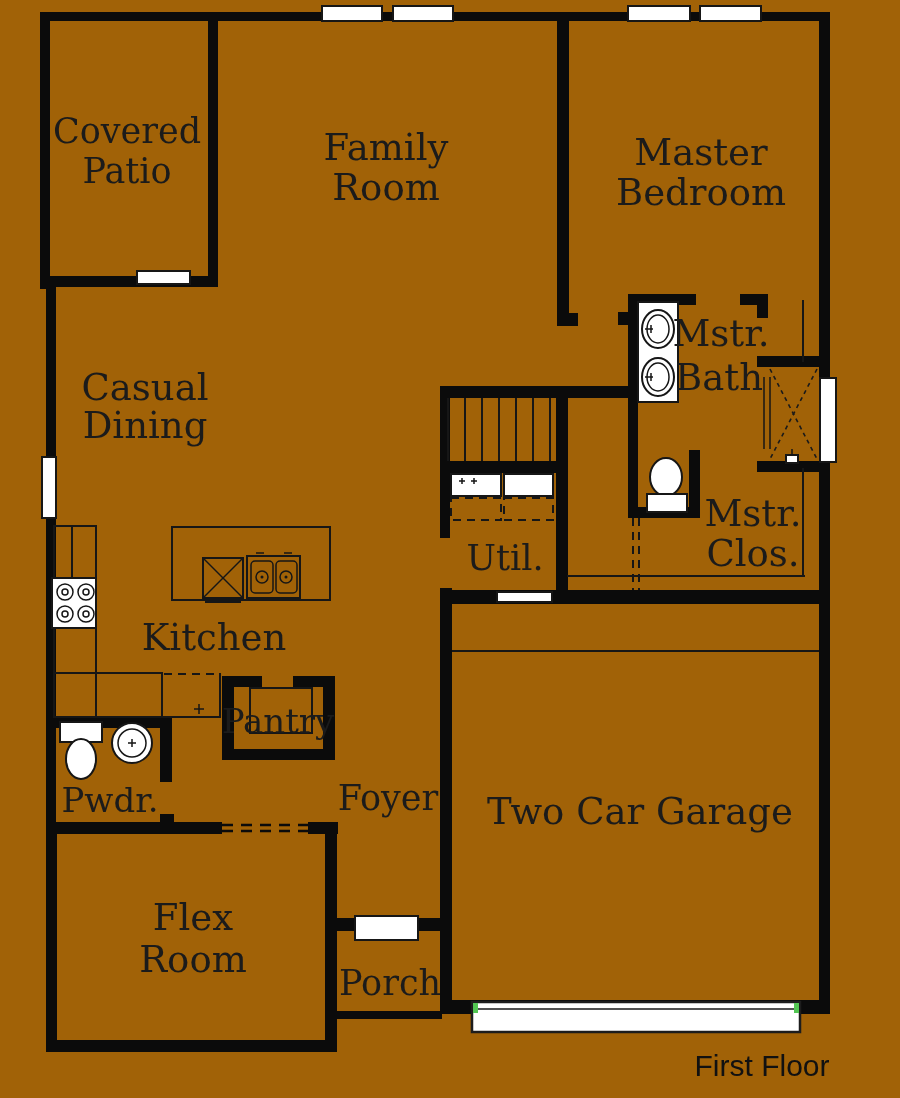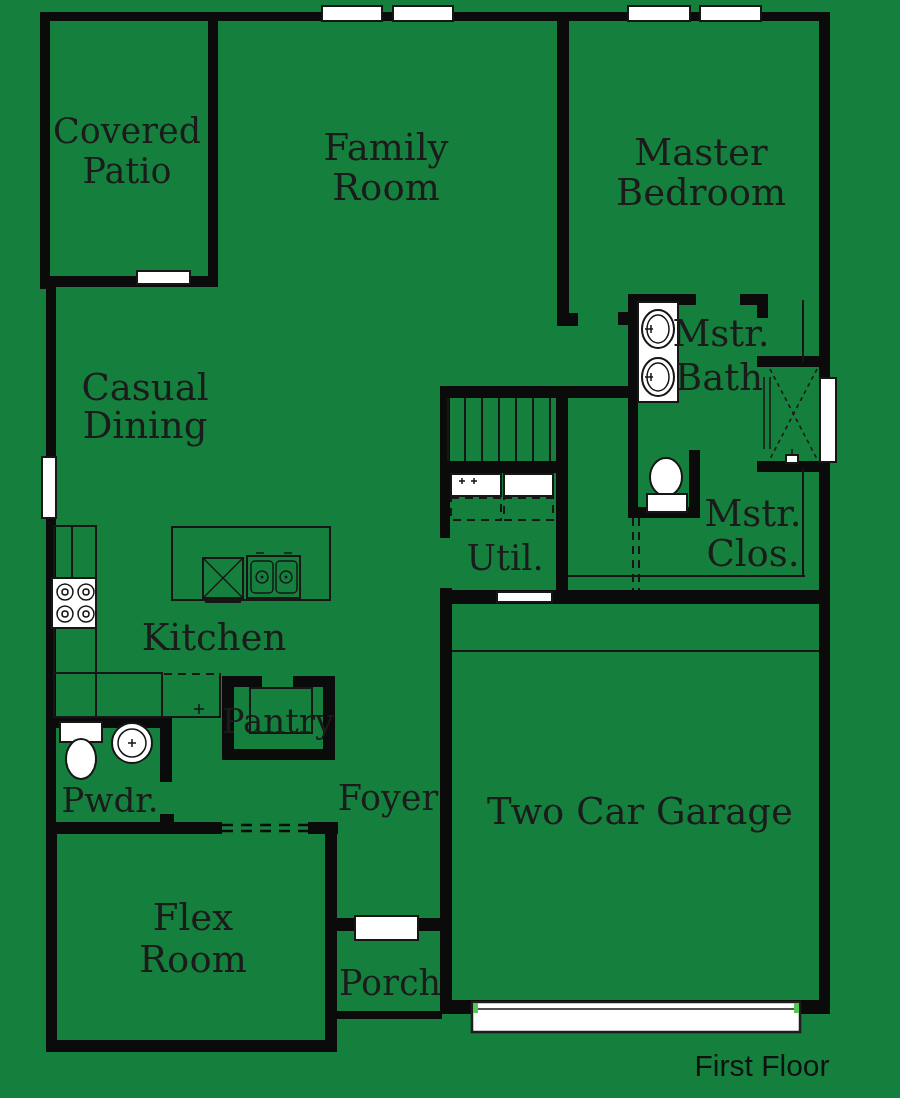--- a/index.html
+++ b/index.html
@@ -1,16 +1,16 @@
 <!DOCTYPE html>
 <html><head>
 <meta charset="utf-8">
 <style>
   html,body{margin:0;padding:0;background:#ffffff;}
-  #plan{position:relative;width:900px;height:1098px;background:#15803d;overflow:hidden;
+  #plan{position:relative;width:900px;height:1098px;background:#a16207;overflow:hidden;
         font-family:"DejaVu Serif","Liberation Serif",serif;}
   svg{position:absolute;left:0;top:0;}
   .wall{fill:#0b0b0b;}
   .thin{stroke:#161616;stroke-width:2;fill:none;}
   .thin15{stroke:#161616;stroke-width:1.5;fill:none;}
   .fixture{stroke:#161616;stroke-width:2;fill:#ffffff;}
   .whitecut{fill:#ffffff;stroke:#161616;stroke-width:2;}
   .dash{stroke:#161616;stroke-width:2;fill:none;stroke-dasharray:8 6;}
   .dash25{stroke:#0b0b0b;stroke-width:2.5;fill:none;stroke-dasharray:11 8;}
   .xdash{stroke:#1a1a1a;stroke-width:1.6;fill:none;stroke-dasharray:4 4;}

